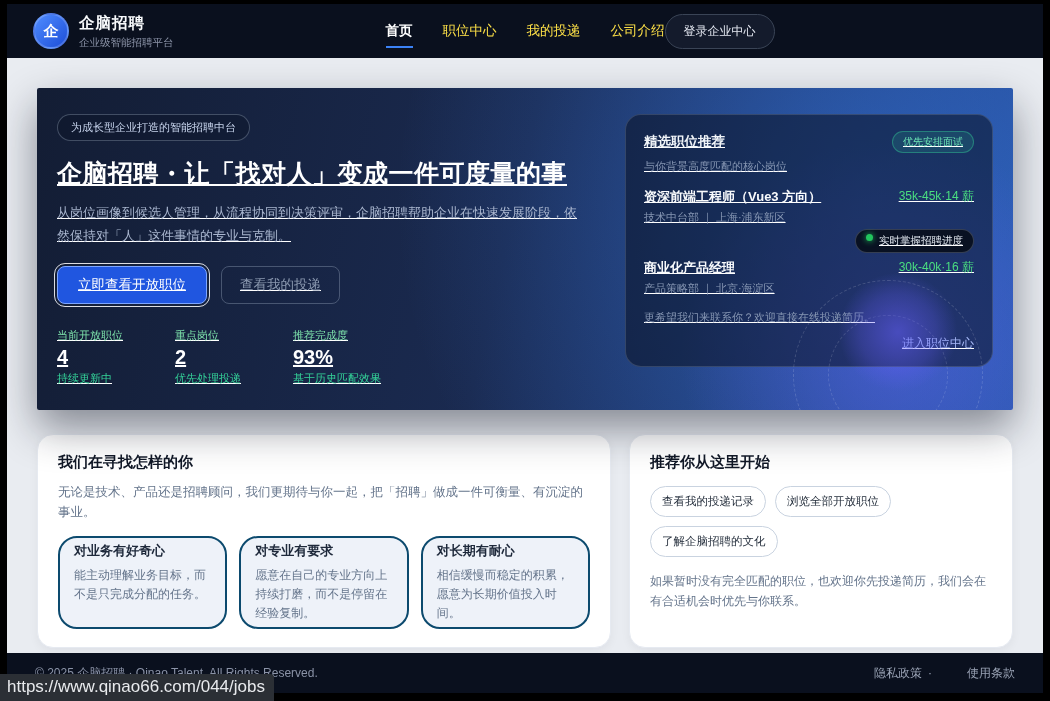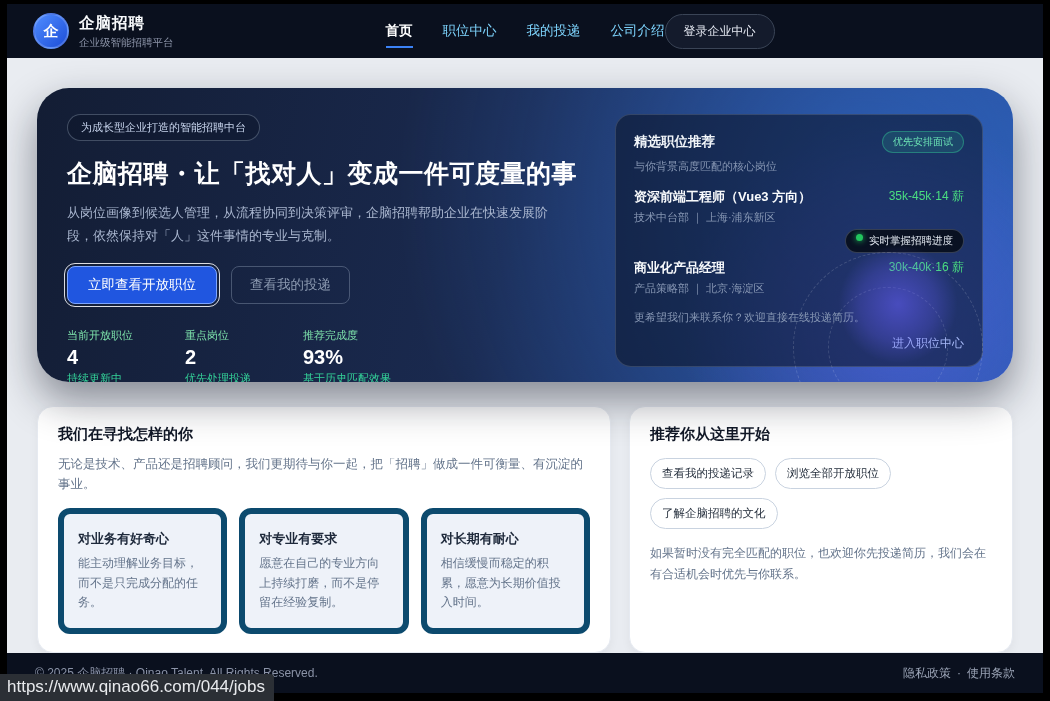--- a/index.html
+++ b/index.html
@@ -27,46 +27,47 @@
   .logo {
     width: 36px; height: 36px; border-radius: 50%;
     background: linear-gradient(135deg, #4f8cff, #1d4ed8);
     border: 2px solid rgba(255,255,255,0.18);
     color: #fff; font-weight: bold; font-size: 15px;
     display: flex; align-items: center; justify-content: center;
   }
   .brand-name { color: #f8fafc; font-weight: bold; font-size: 15.5px; letter-spacing: 1px; }
   .brand-tagline { color: #8b93a7; font-size: 10.5px; margin-top: 2px; }
   .nav { display: flex; gap: 30px; align-items: center; }
-  .nav-link { color: #7dd3fc; font-size: 13.5px; cursor: pointer; text-decoration: none; padding: 8px 0; }
+  .nav-link { color: #fde047; font-size: 13.5px; cursor: pointer; text-decoration: none; padding: 8px 0; }
   .nav-link.active { color: #ffffff; font-weight: bold; border-bottom: 2px solid #3b82f6; padding-bottom: 6px; }
   .nav-right { flex: 1; display: flex; justify-content: flex-start; }
   .login-btn {
     background: #141b2c; color: #e5e9f2; font-size: 12px;
     border: 1px solid #3a4456; border-radius: 999px;
     padding: 8px 18px; cursor: pointer;
     font-family: inherit;
   }
 
   
   .main { flex: 1; display: flex; flex-direction: column; overflow: hidden; }
 
   
   .hero {
     margin: 30px 30px 0;
-    border-radius: 32px;
+    border-radius: 2px;
     background:
       radial-gradient(circle at 88% 82%, rgba(109,99,255,0.38), transparent 24%),
       radial-gradient(circle at 85% 35%, rgba(59,130,246,0.42), transparent 55%),
       linear-gradient(103deg, #131d34 0%, #1a2a50 48%, #27509e 100%);
     box-shadow: 0 18px 42px rgba(10,16,30,0.45);
-    padding: 26px 30px 24px;
+    padding: 26px 20px 24px;
     display: flex; gap: 44px;
     position: relative; overflow: hidden;
     color: #fff;
+    text-decoration: underline;
   }
   .hero-left { flex: 1; min-width: 0; position: relative; z-index: 1; }
   .hero-badge {
     display: inline-block; font-size: 11px; color: #c9d6ee;
     border: 1px solid rgba(148,163,184,0.38);
     background: rgba(10,18,38,0.38);
     border-radius: 999px; padding: 5px 13px;
   }
   .hero-title { font-size: 25px; font-weight: bold; color: #ffffff; margin: 16px 0 12px; letter-spacing: 0.5px; white-space: nowrap; }
   .hero-desc { font-size: 13px; color: #a9b6cf; line-height: 1.75; max-width: 540px; }
@@ -131,42 +132,42 @@
   
   .bottom { display: flex; gap: 18px; margin: 24px 30px 0; align-items: stretch; }
   .card { background: #ffffff; border-radius: 16px; border: 1px solid #e6eaf1;
           box-shadow: 0 3px 10px rgba(15,23,42,0.05); padding: 18px 20px; }
   .card-looking { flex: 0 0 574px; }
   .card-start { flex: 1; }
   .card-title { font-size: 15px; font-weight: bold; color: #111827; }
   .card-desc { font-size: 12.5px; color: #64748b; margin-top: 10px; line-height: 1.6; }
   .trait-row { display: flex; gap: 12px; margin-top: 14px; }
   .trait {
-    flex: 1; background: #eef2f9; border: 6px solid #0c4a6e;
-    border-radius: 12px; padding: 16px 14px;
+    flex: 1; background: #eef2f9; border: 2px solid #0c4a6e;
+    border-radius: 19px; padding: 4px 14px;
   }
   .trait-title { font-size: 13px; font-weight: bold; color: #1e293b; }
   .trait-text { font-size: 12px; color: #64748b; line-height: 1.6; margin-top: 6px; }
   .pill-row { display: flex; gap: 9px; margin-top: 14px; flex-wrap: wrap; }
   .pill-btn {
     background: #ffffff; border: 1px solid #c9d3e0; border-radius: 999px;
     font-size: 11.5px; color: #1f2937; padding: 7px 11px; cursor: pointer;
     font-family: inherit; white-space: nowrap;
   }
   .start-text { font-size: 12px; color: #64748b; line-height: 1.7; margin-top: 14px; }
 
   
   .footer {
     margin-top: auto; height: 40px; flex: 0 0 40px;
     background: #0a101e; display: flex; align-items: center;
     justify-content: space-between; padding: 0 28px;
   }
   .footer-copy { font-size: 12px; color: #8b93a7; }
   .footer-links { font-size: 12px; color: #9aa3b5; display: flex; gap: 6px; align-items: center; }
-  .footer-link { cursor: pointer; text-decoration: none; color: #9aa3b5; }
+  .footer-link { cursor: pointer; text-decoration: none; color: #9aa3b5; margin-left: 29px; }
 
   
   .statusbar {
     position: absolute; left: 0; bottom: 0;
     background: #2b2f35; color: #e8eaed;
     font-size: 17px; padding: 3px 9px 4px 7px;
     border-top-right-radius: 4px; z-index: 10;
     white-space: nowrap;
   }
 </style>

